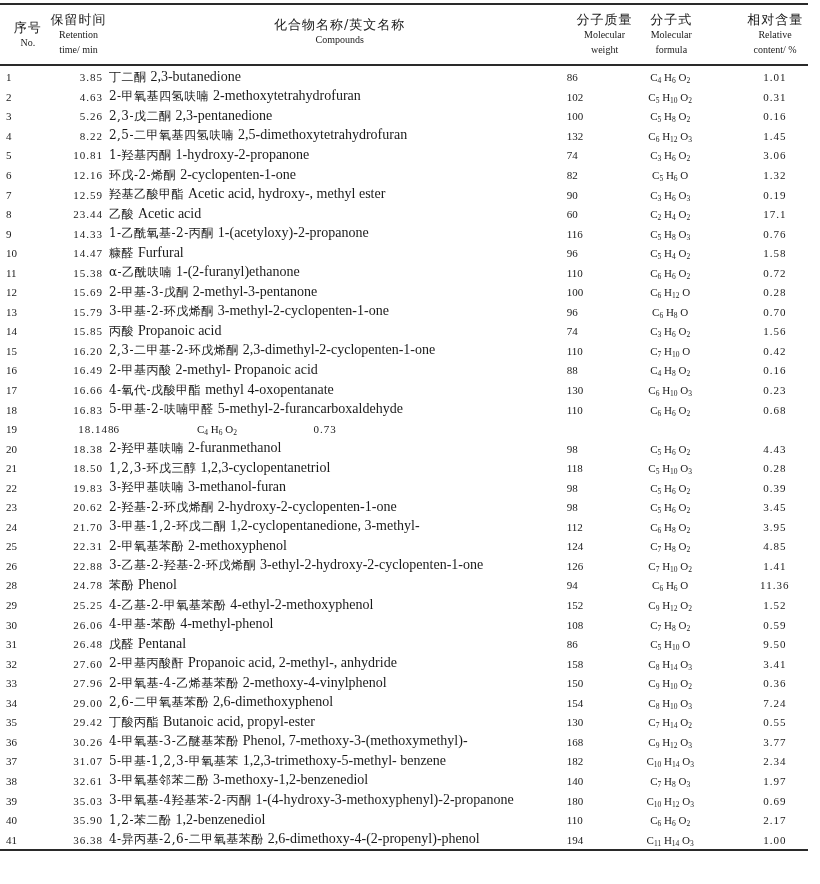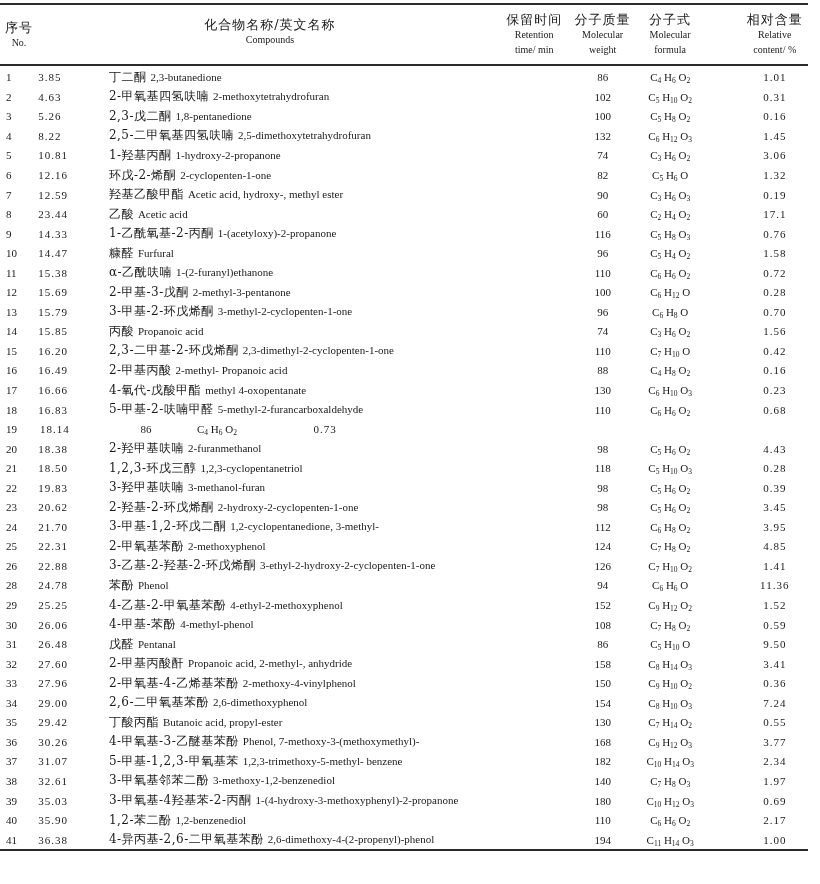--- a/index.html
+++ b/index.html
@@ -13,52 +13,52 @@
   .hcell { text-align:center; line-height:15px; }
   .hcell .cn { font-size:13px; display:block; letter-spacing:1px; }
   .hcell .en { font-size:10px; display:block; font-family:"Liberation Serif",serif; }
   .c-no { width:40px; }
   .c-rt { width:68px; }
   .c-name { width:488px; }
   .c-mw { width:76px; }
   .c-mf { width:66px; }
   .c-rc { width:70px;margin-left:40px; }
   .hcell.c-name { padding-top:0; align-self:flex-start; margin-top:12px; }
-  .hcell.c-no { margin-top:0; }
+  .hcell.c-no { margin-top:0;padding-left:9px; }
   .row { display:flex; height:19.55px; align-items:center; font-size:11px; }
   .cell { white-space:nowrap; }
   .row .c-no { text-align:left; padding-left:6px; box-sizing:border-box; font-family:"Liberation Serif",serif; }
-  .row .c-rt { text-align:left; font-family:"Liberation Serif",serif; letter-spacing:1px; }
+  .row .c-rt { text-align:right; font-family:"Liberation Serif",serif; letter-spacing:1px; }
   .row .c-name { text-align:left; padding-left:6px; box-sizing:border-box; overflow:hidden; }
   .row .c-name .cn { font-size:12px; letter-spacing:0.5px; }
-  .row .c-name .en { font-size:11px; font-family:"Liberation Serif",serif; margin-left:4px; }
-  .row .c-mw { text-align:center; font-family:"Liberation Serif",serif; }
+  .row .c-name .en { font-size:14px; font-family:"Liberation Serif",serif; margin-left:4px; }
+  .row .c-mw { font-family:"Liberation Serif",serif; }
   .row .c-mf { text-align:center; font-family:"Liberation Serif",serif; font-size:11px; }
   .row .c-mf sub { font-size:7.5px; vertical-align:-2px; line-height:0; }
   .row .c-rc { text-align:center; font-family:"Liberation Serif",serif; letter-spacing:1px; }
   .body { padding-top:2px; padding-bottom:0; }
 </style>
 </head>
 <body>
 
 <div class="tbl">
   <div class="rule-top"></div>
   <div class="hdr">
     <div class="hcell c-no">
       <span class="cn">序号</span>
       <span class="en">No.</span>
     </div>
-    <div class="hcell c-name">
-      <span class="cn">化合物名称/英文名称</span>
-      <span class="en">Compounds</span>
-    </div>
     <div class="hcell c-rt">
       <span class="cn">保留时间</span>
       <span class="en">Retention</span>
       <span class="en">time/ min</span>
+    </div>
+    <div class="hcell c-name">
+      <span class="cn">化合物名称/英文名称</span>
+      <span class="en">Compounds</span>
     </div>
     <div class="hcell c-mw">
       <span class="cn">分子质量</span>
       <span class="en">Molecular</span>
       <span class="en">weight</span>
     </div>
     <div class="hcell c-mf">
       <span class="cn">分子式</span>
       <span class="en">Molecular</span>
       <span class="en">formula</span>
@@ -83,21 +83,21 @@
         <div class="cell c-no">2</div>
         <div class="cell c-rt">4.63</div>
         <div class="cell c-name"><span class="cn">2-甲氧基四氢呋喃</span><span class="en">2-methoxytetrahydrofuran</span></div>
         <div class="cell c-mw">102</div>
         <div class="cell c-mf"><span>C</span><sub>5</sub> <span>H</span><sub>10</sub> <span>O</span><sub>2</sub></div>
         <div class="cell c-rc">0.31</div>
       </div>
       <div class="row">
         <div class="cell c-no">3</div>
         <div class="cell c-rt">5.26</div>
-        <div class="cell c-name"><span class="cn">2,3-戊二酮</span><span class="en">1,8-pentanedione</span></div>
+        <div class="cell c-name"><span class="cn">2,3-戊二酮</span><span class="en">2,3-pentanedione</span></div>
         <div class="cell c-mw">100</div>
         <div class="cell c-mf"><span>C</span><sub>5</sub> <span>H</span><sub>8</sub> <span>O</span><sub>2</sub></div>
         <div class="cell c-rc">0.16</div>
       </div>
       <div class="row">
         <div class="cell c-no">4</div>
         <div class="cell c-rt">8.22</div>
         <div class="cell c-name"><span class="cn">2,5-二甲氧基四氢呋喃</span><span class="en">2,5-dimethoxytetrahydrofuran</span></div>
         <div class="cell c-mw">132</div>
         <div class="cell c-mf"><span>C</span><sub>6</sub> <span>H</span><sub>12</sub> <span>O</span><sub>3</sub></div>

